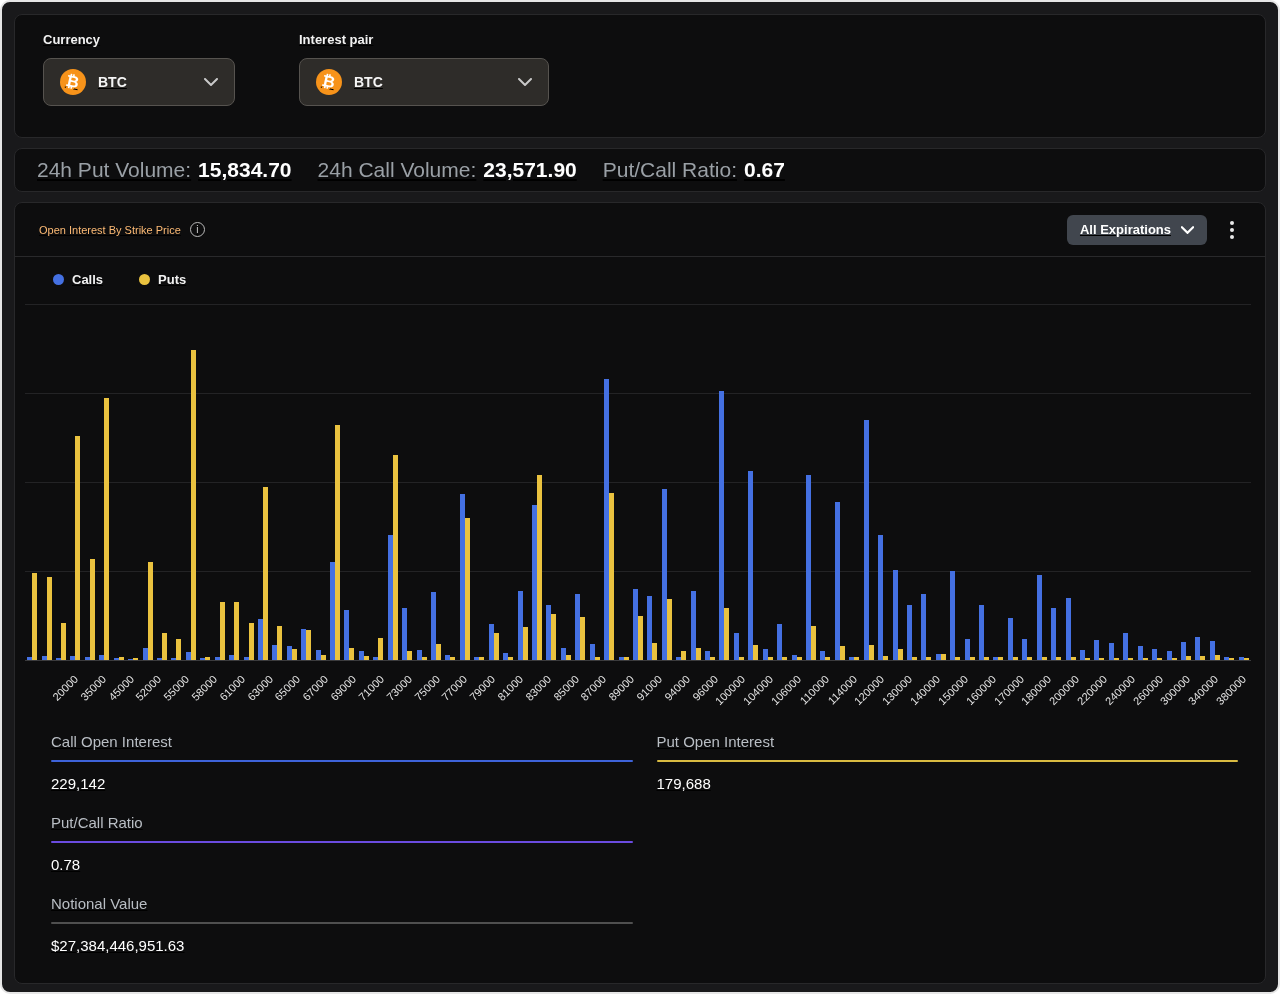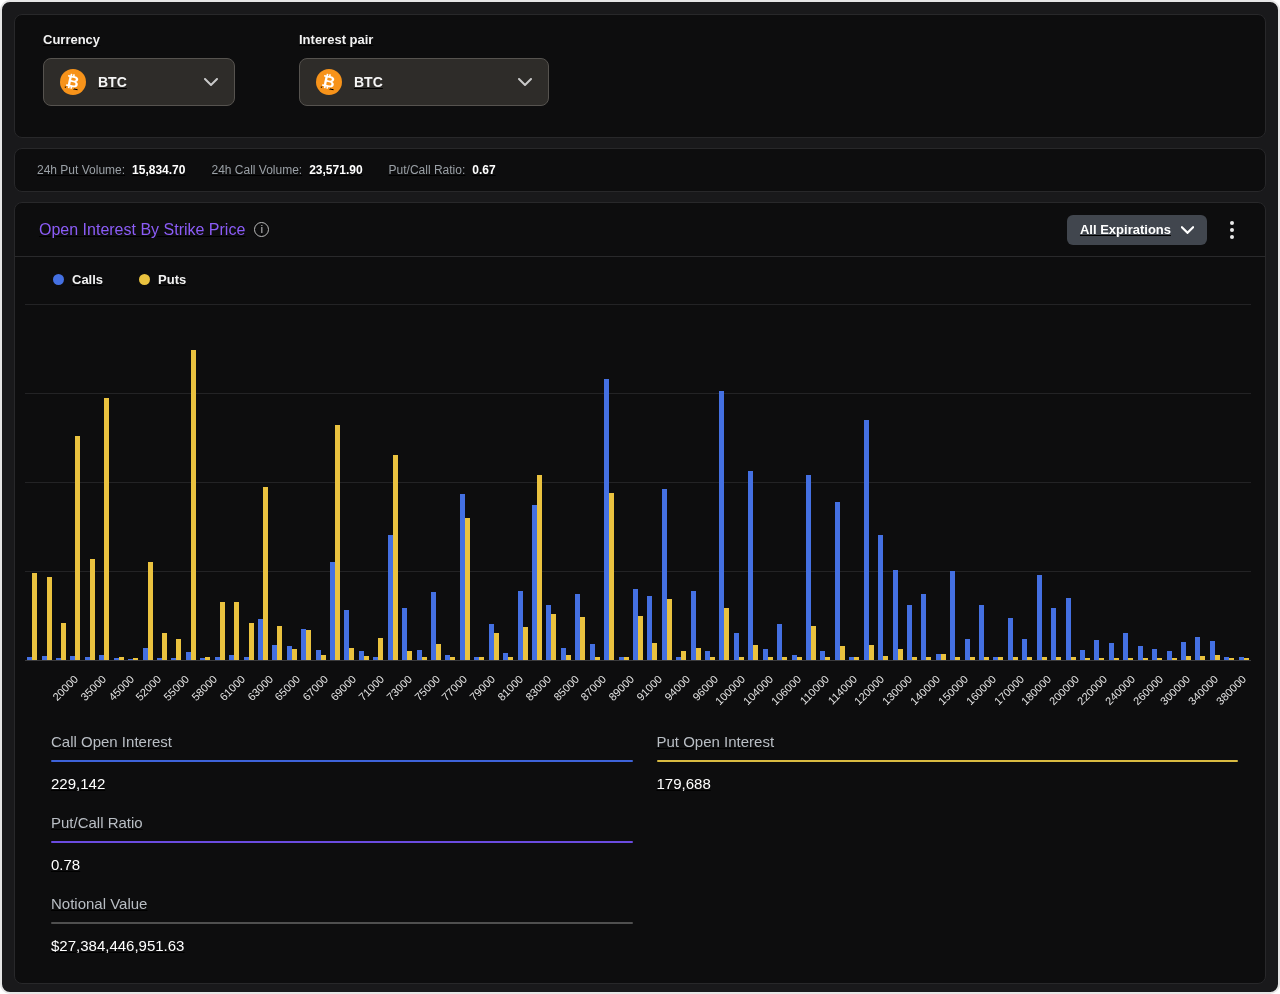--- a/index.html
+++ b/index.html
@@ -21,28 +21,28 @@
   .btc {
     width:26px; height:26px; border-radius:50%; background:#f7931a; color:#fff;
     display:flex; align-items:center; justify-content:center; font-weight:700; font-size:16px; flex:0 0 auto;
   }
   .btc span { display:inline-block; transform:rotate(12deg); }
   .dd-text { font-size:14px; font-weight:700; color:#f5f5f5; }
   .dd-chev { margin-left:auto; display:flex; align-items:center; }
 
   
   .statsbar { height:44px; display:flex; align-items:center; padding:0 22px; gap:26px; margin-bottom:10px; }
-  .stat { font-size:12px; display:flex; align-items:baseline; }
+  .stat { font-size:21px; display:flex; align-items:baseline; }
   .stat .lab { color:#9aa0a6; }
   .stat .val { color:#ffffff; font-weight:700; margin-left:7px; }
 
   
   .main { height:782px; }
   .main-header { display:flex; align-items:center; height:54px; padding:0 24px; border-bottom:1px solid #29292b; }
-  .title { font-size:16px; color:#8b5cf6; }
+  .title { font-size:11px; color:#fdba74; }
   .info {
     width:15px; height:15px; border:1px solid #b9b9b9; border-radius:50%;
     display:inline-flex; align-items:center; justify-content:center;
     font-size:10px; color:#d4d4d4; margin-left:9px; cursor:pointer;
   }
   .info::after { content:"i"; }
   .header-right { margin-left:auto; display:flex; align-items:center; gap:16px; }
   .exp-btn {
     background:#41464e; border-radius:6px; height:30px; padding:0 13px;
     display:flex; align-items:center; gap:10px; cursor:pointer;

